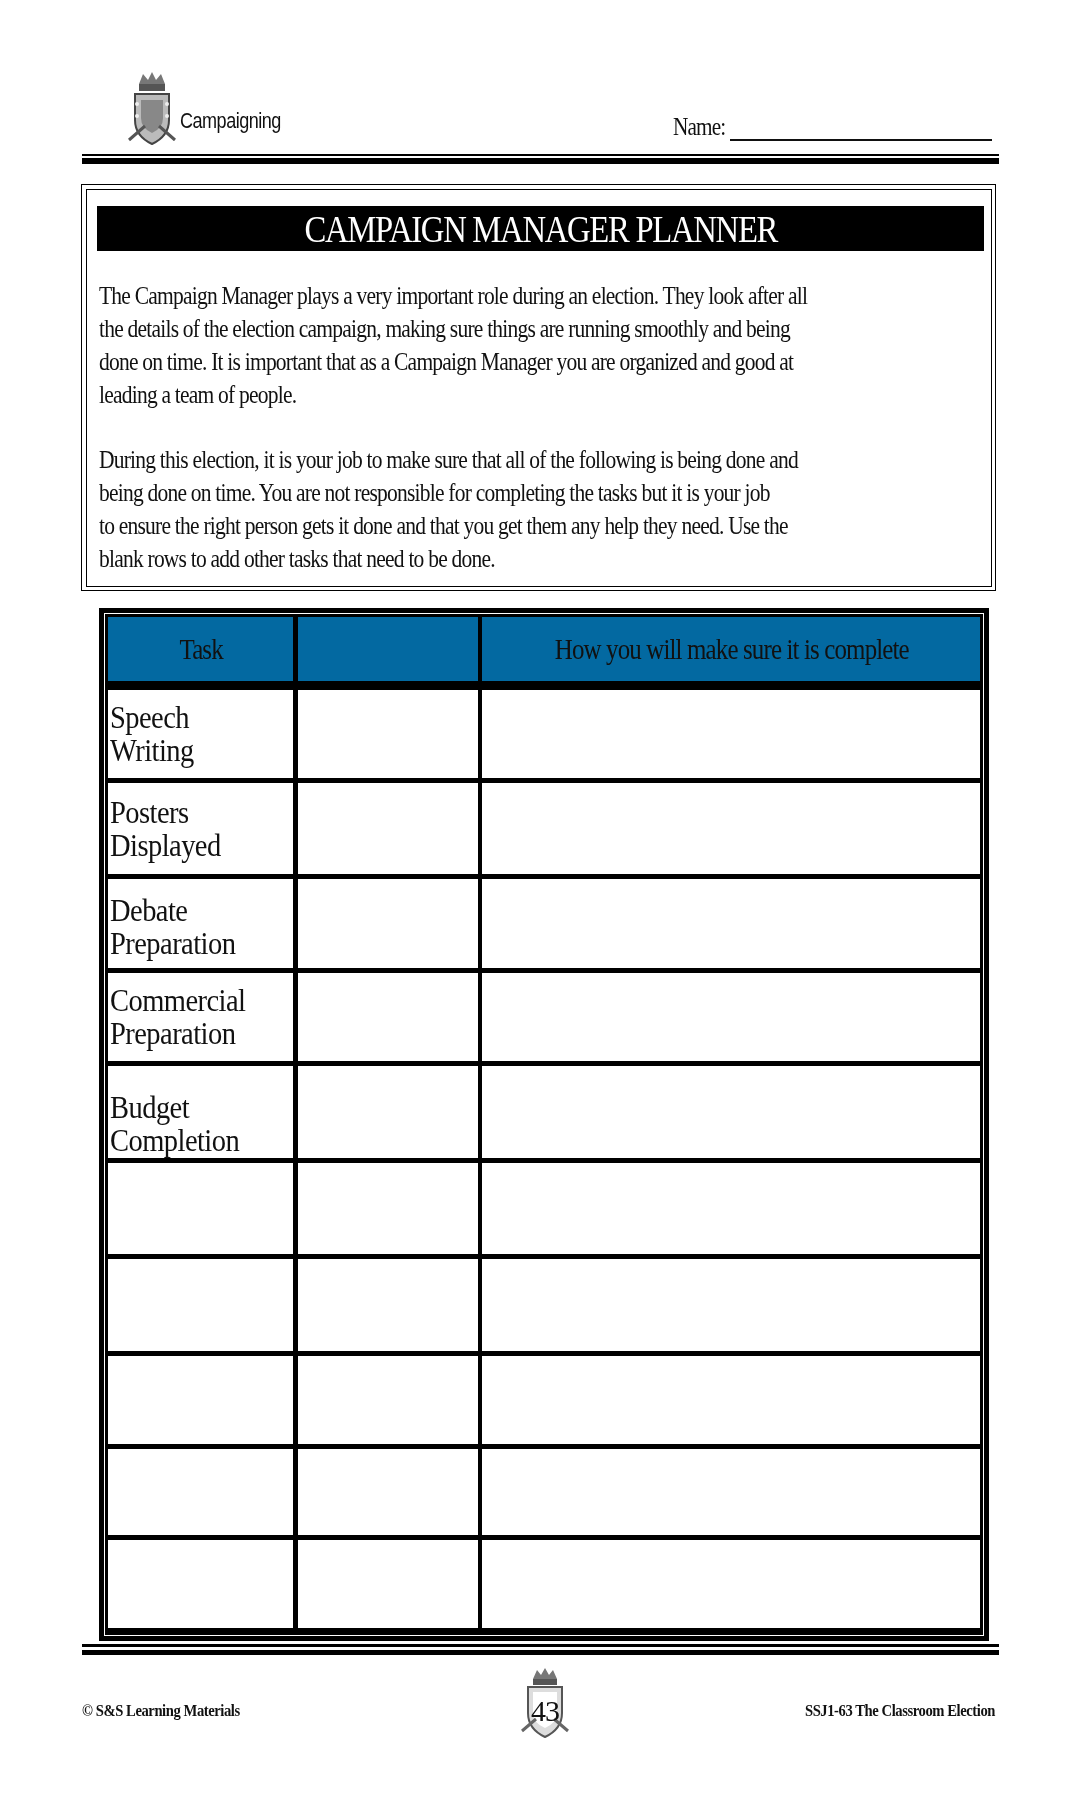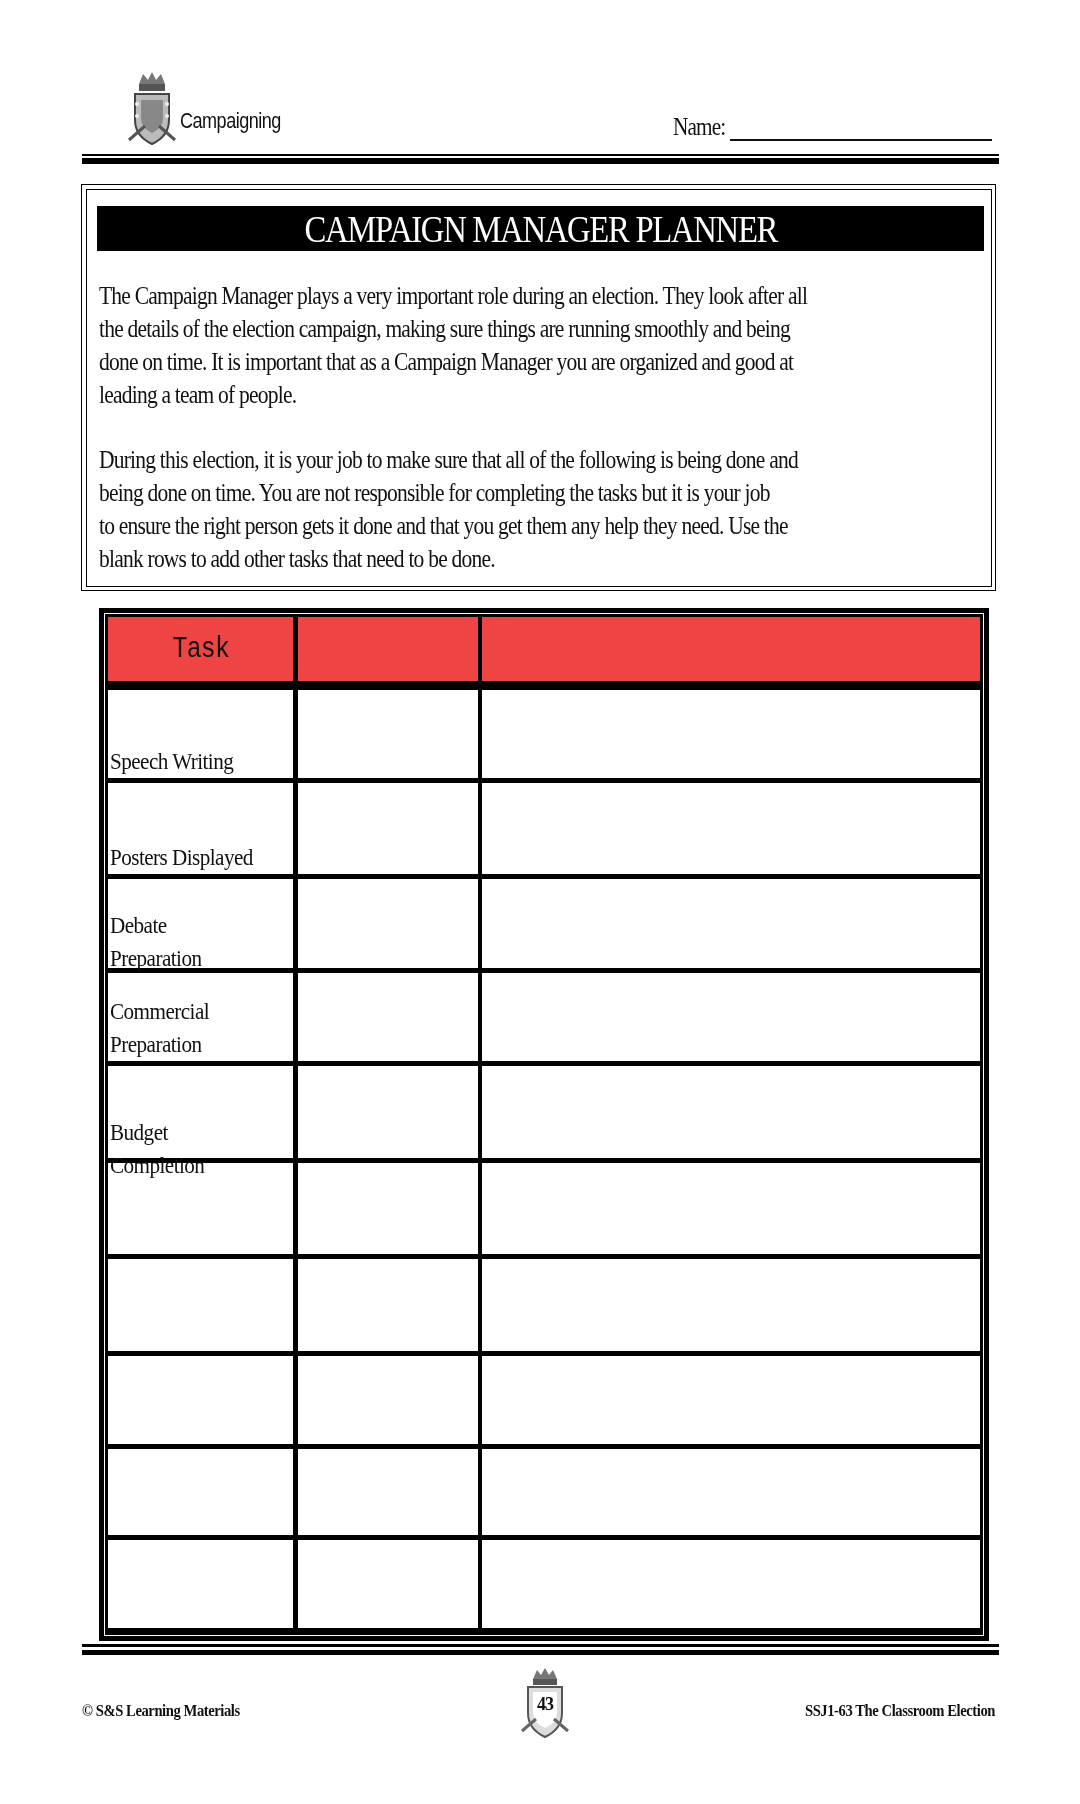--- a/index.html
+++ b/index.html
@@ -22,36 +22,36 @@
   .title-bar { position:absolute; left:97px; top:206px; width:887px; height:45px; background:#000; color:#fff;
                display:flex; align-items:center; justify-content:center; }
   .title-bar span { font-size:38px; letter-spacing:-1.5px; transform:scaleX(0.86); display:inline-block; white-space:nowrap; }
   .para { position:absolute; left:99px; width:900px; font-size:25px; line-height:33px; letter-spacing:-0.9px;
           transform:scaleX(0.86); transform-origin:left top; white-space:nowrap; }
   .para div { height:33px; }
 
   
   .tbl-outer { position:absolute; left:99px; top:608px; width:890px; height:1033px; border:5px solid #000; box-sizing:border-box; }
   .tbl-inner { position:absolute; left:105px; top:614px; width:878px; height:1021px; border:3px solid #000; box-sizing:border-box; }
-  .thead { position:absolute; left:108px; top:617px; width:872px; height:70px; background:#ef4444;font-family:Liberation Mono, monospace; }
+  .thead { position:absolute; left:108px; top:617px; width:872px; height:70px; background:#0369a1; }
   .th { position:absolute; top:0; height:64px; display:flex; align-items:center; justify-content:center; font-size:29px;
         letter-spacing:-1px; }
   .th span { transform:scaleX(0.86); display:inline-block; white-space:nowrap; }
   .hsep { position:absolute; left:108px; width:872px; background:#000; }
   .vsep { position:absolute; top:617px; height:1015px; width:5px; background:#000; }
-  .task-cell { position:absolute; left:110px; width:180px; font-size:23px; line-height:33px; letter-spacing:-0.6px;
-               display:flex; align-items:flex-end; }
+  .task-cell { position:absolute; left:110px; width:180px; font-size:31px; line-height:33px; letter-spacing:-0.6px;
+               display:flex; align-items:center; }
   .task-cell span { transform:scaleX(0.92); transform-origin:left center; display:inline-block; }
   .row { position:absolute; left:108px; width:872px; }
 
   
   .footer-text { position:absolute; top:1701px; font-weight:bold; font-size:17px; letter-spacing:-0.5px; white-space:nowrap; }
   .footer-left { left:82px; transform:scaleX(0.86); transform-origin:left top; }
   .footer-right { right:85px; transform:scaleX(0.86); transform-origin:right top; }
-  .page-num { position:absolute; left:529px; top:1694px; width:32px; text-align:center; font-size:18px; letter-spacing:-1px;font-weight:bold; }
+  .page-num { position:absolute; left:529px; top:1694px; width:32px; text-align:center; font-size:30px; letter-spacing:-1px; }
 </style>
 </head>
 <body>
 
 <div class="crest" style="left:125px;top:70px;">
   <svg viewBox="0 0 54 80">
     <path d="M14 14 L18 4 L23 10 L27 2 L31 10 L36 4 L40 14 Z" fill="#777"></path>
     <rect x="14" y="14" width="26" height="7" fill="#555"></rect>
     <path d="M10 24 L44 24 L44 50 Q44 66 27 74 Q10 66 10 50 Z" fill="#bbb" stroke="#444" stroke-width="2"></path>
     <path d="M16 30 L38 30 L38 48 Q38 58 27 63 Q16 58 16 48 Z" fill="#888"></path>
@@ -84,20 +84,23 @@
   <div>being done on time.  You are not responsible for completing the tasks but it is your job</div>
   <div>to ensure the right person gets it done and that you get them any help they need. Use the</div>
   <div>blank rows to add other tasks that need to be done.</div>
 </div>
 
 <div class="tbl-outer"></div>
 <div class="tbl-inner"></div>
 <div class="thead">
   <div class="th" style="left:0;width:186px;">
       <span>Task</span>
+    </div>
+  <div class="th" style="left:376px;width:496px;">
+      <span>How you will make sure it is complete</span>
     </div>
 </div>
 <div class="hsep" style="top:681px;height:9px;"></div>
 
 <div class="hsep" style="top:778px;height:5px;"></div>
 <div class="hsep" style="top:874px;height:5px;"></div>
 <div class="hsep" style="top:968px;height:5px;"></div>
 <div class="hsep" style="top:1061px;height:5px;"></div>
 <div class="hsep" style="top:1158px;height:5px;"></div>
 <div class="hsep" style="top:1254px;height:5px;"></div>

